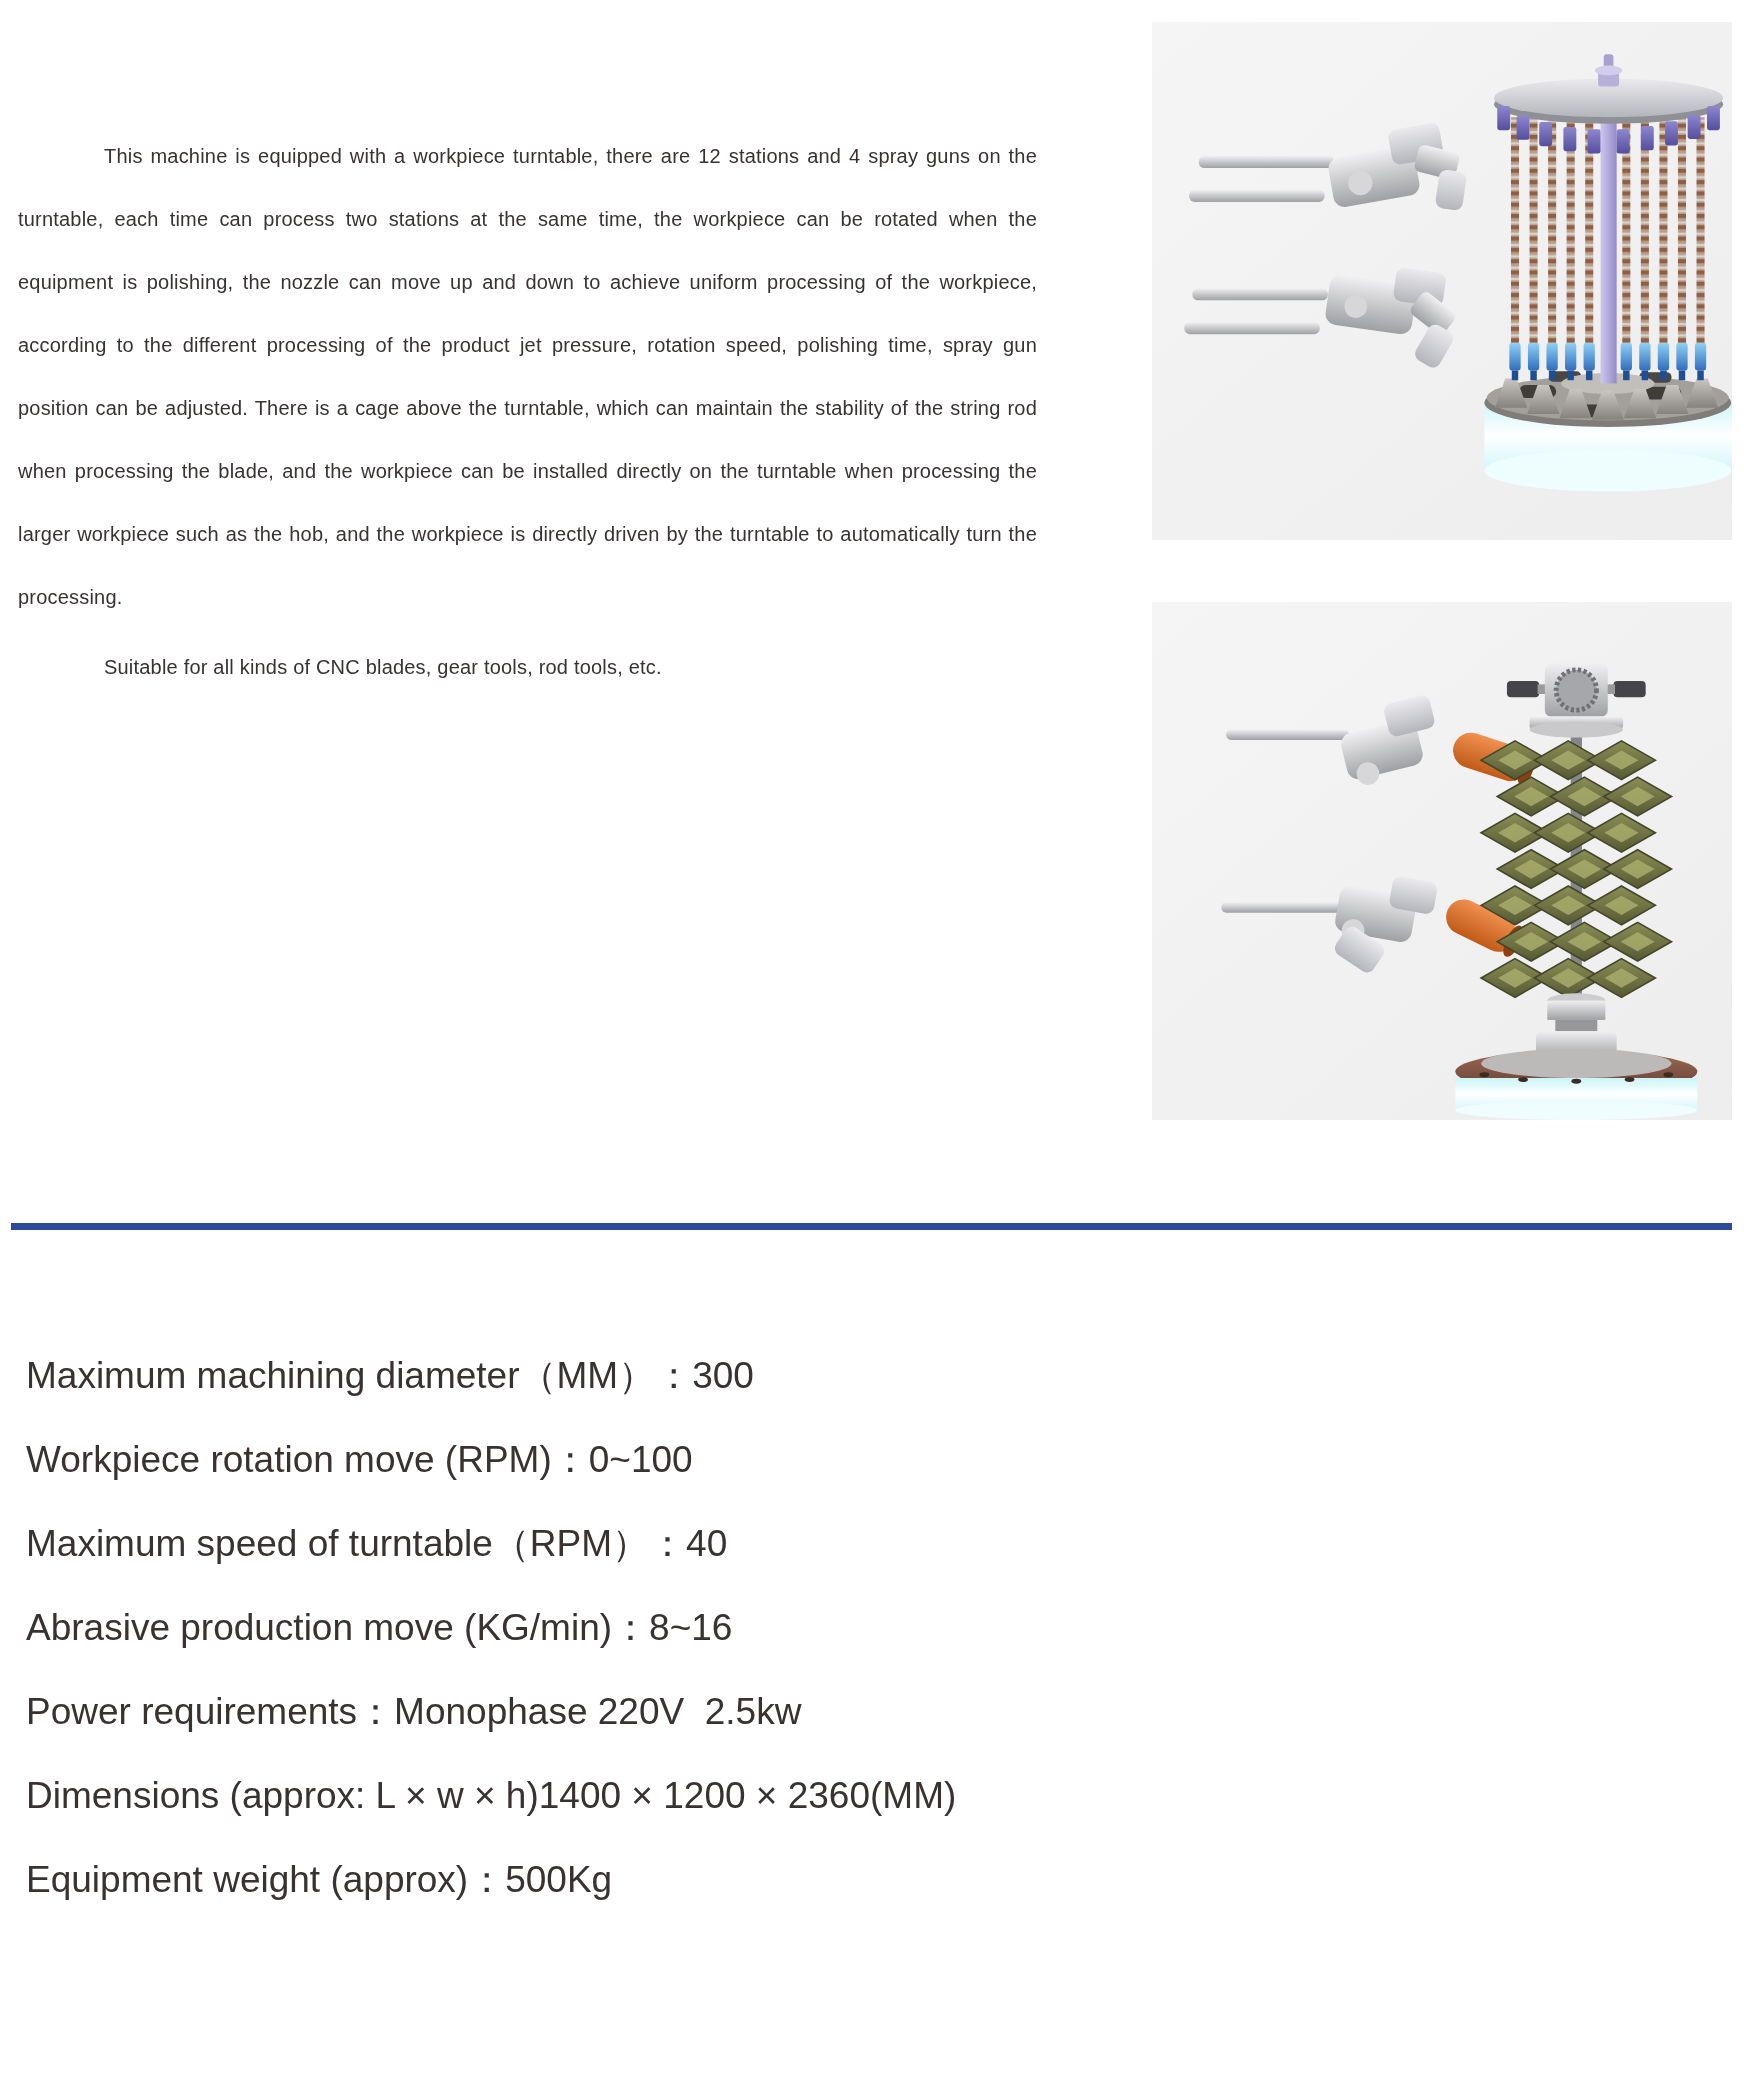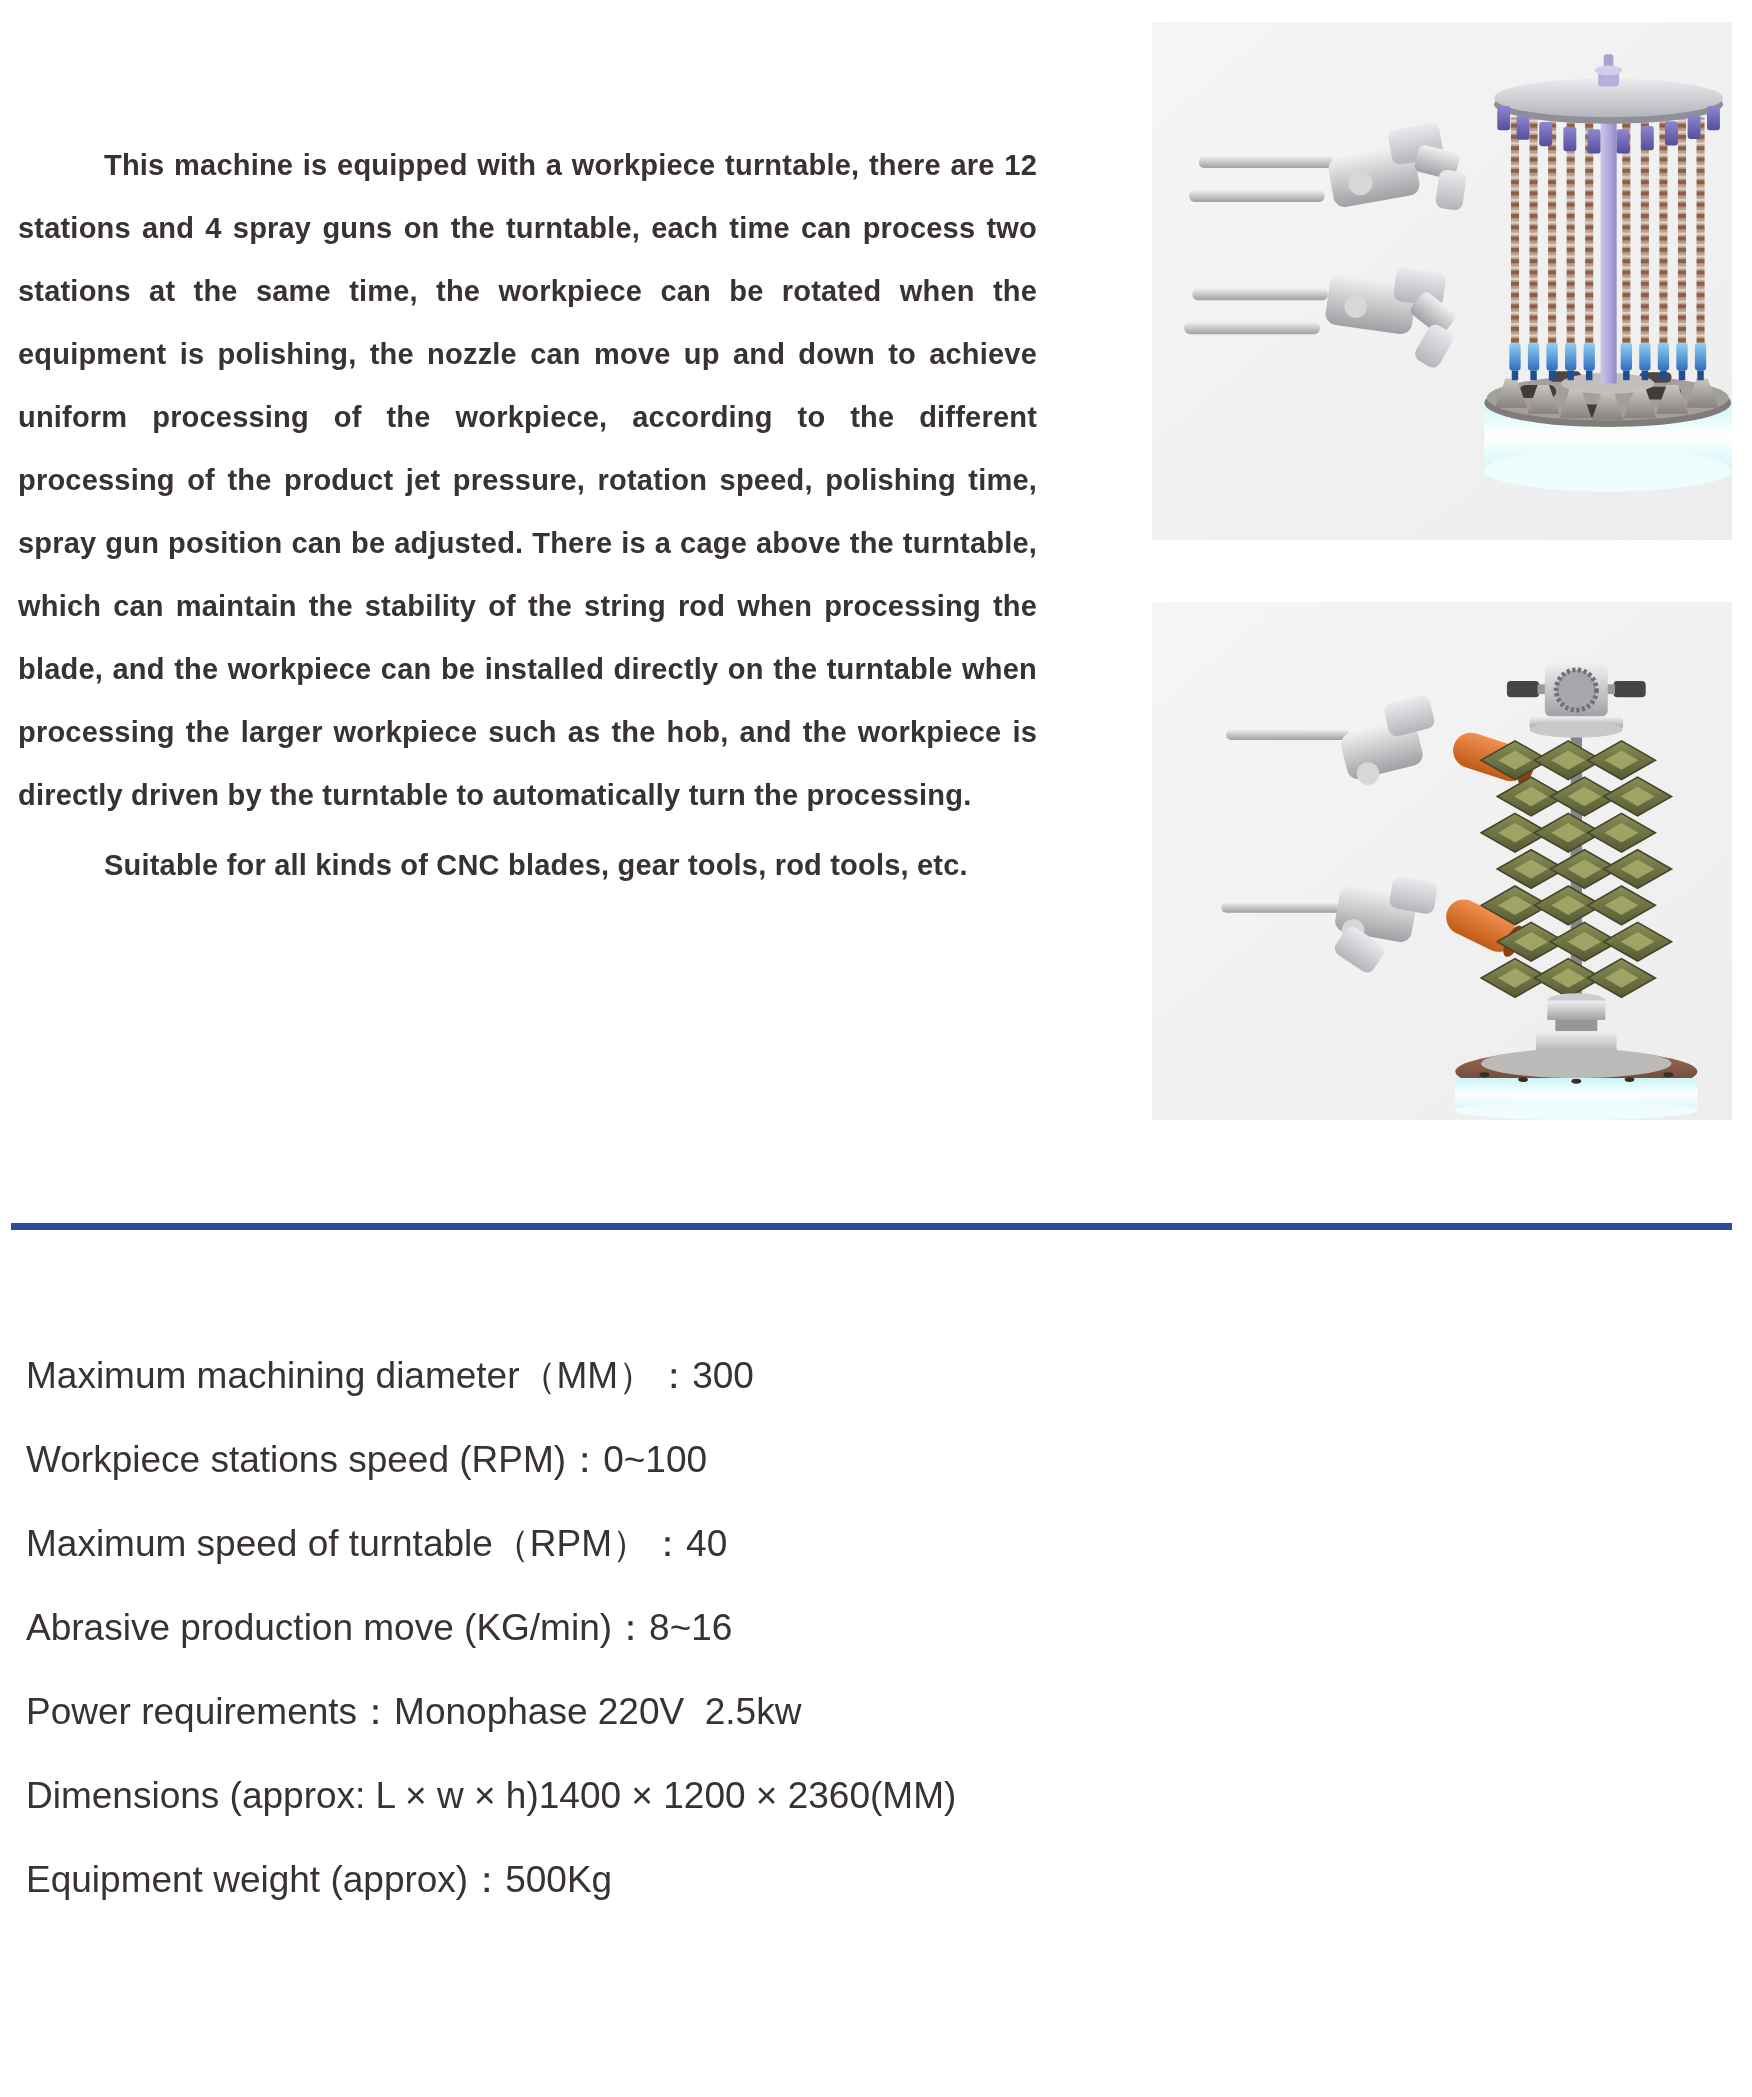--- a/index.html
+++ b/index.html
@@ -6,23 +6,23 @@
   .page{
     position:relative;
     width:1752px;height:2097px;
     background:var(--page-bg,#ffffff);
     font-family:"Liberation Sans",sans-serif;
     color:var(--text-color,#383231);
     overflow:hidden;
   }
   
   .description{
-    position:absolute;left:18px;top:134px;width:1019px;
-    font-size:29px;line-height:63px;
-    text-align:justify;letter-spacing:0.2px;font-weight:bold;
+    position:absolute;left:18px;top:125px;width:1019px;
+    font-size:20px;line-height:63px;
+    text-align:justify;letter-spacing:0.2px;
   }
   .para{margin:0;text-indent:86px;}
   .para2{margin-top:6.5px;}
   
   .card{
     position:absolute;left:1152px;width:580px;height:518px;margin:0;
     background:linear-gradient(140deg,#f5f5f6 0%, var(--card-bg,#ededee) 100%);
   }
   .card1{top:22px;}
   .card2{top:602px;}
@@ -358,21 +358,21 @@
           <ellipse cx="640" cy="586" rx="6" ry="3" fill="#3c2a24"></ellipse>
         </g>
       </g>
     </svg>
   </figure>
 
   <div class="divider"></div>
 
   <section class="specs">
     <p class="spec"><span>Maximum machining diameter（MM）</span><span>：</span><span class="spec-value">300</span></p>
-    <p class="spec"><span>Workpiece stations speed (RPM)</span><span>：</span><span class="spec-value">0~100</span></p>
+    <p class="spec"><span>Workpiece rotation move (RPM)</span><span>：</span><span class="spec-value">0~100</span></p>
     <p class="spec"><span>Maximum speed of turntable（RPM）</span><span>：</span><span class="spec-value">40</span></p>
     <p class="spec"><span>Abrasive production move (KG/min)</span><span>：</span><span class="spec-value">8~16</span></p>
     <p class="spec"><span>Power requirements</span><span>：</span><span class="spec-value">Monophase 220V  2.5kw</span></p>
     <p class="spec"><span>Dimensions (approx: L × w × h)</span><span></span><span class="spec-value">1400 × 1200 × 2360(MM)</span></p>
     <p class="spec"><span>Equipment weight (approx)</span><span>：</span><span class="spec-value">500Kg</span></p>
   </section>
 
 </div>
 
 

